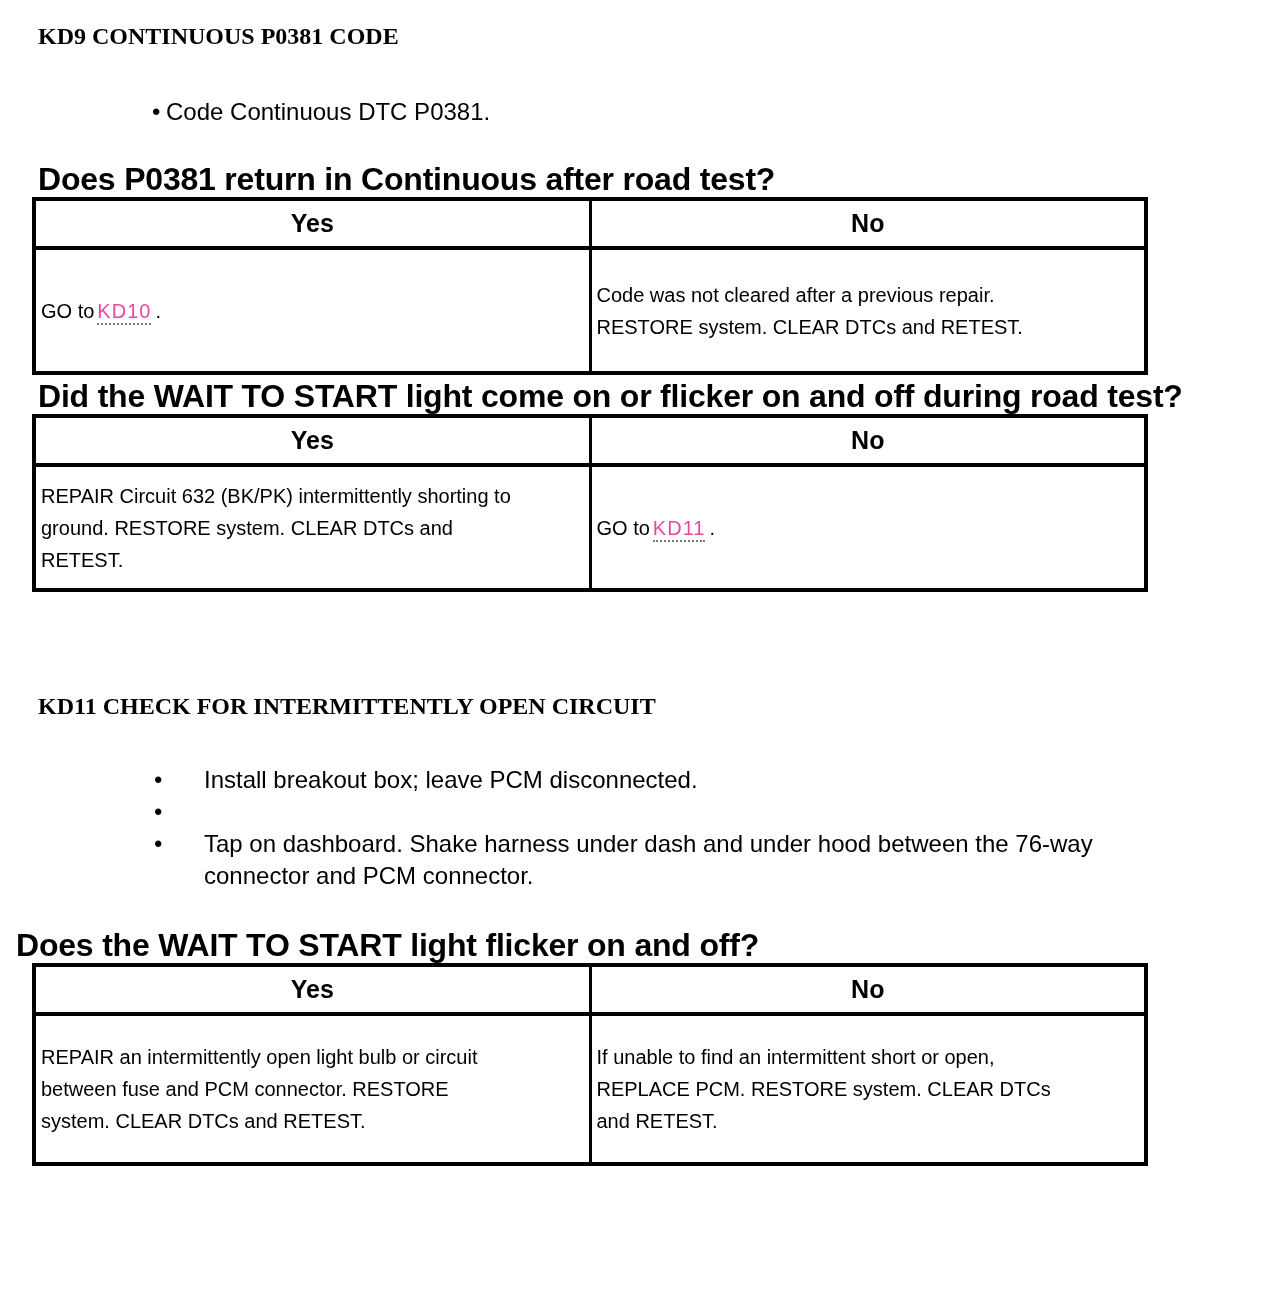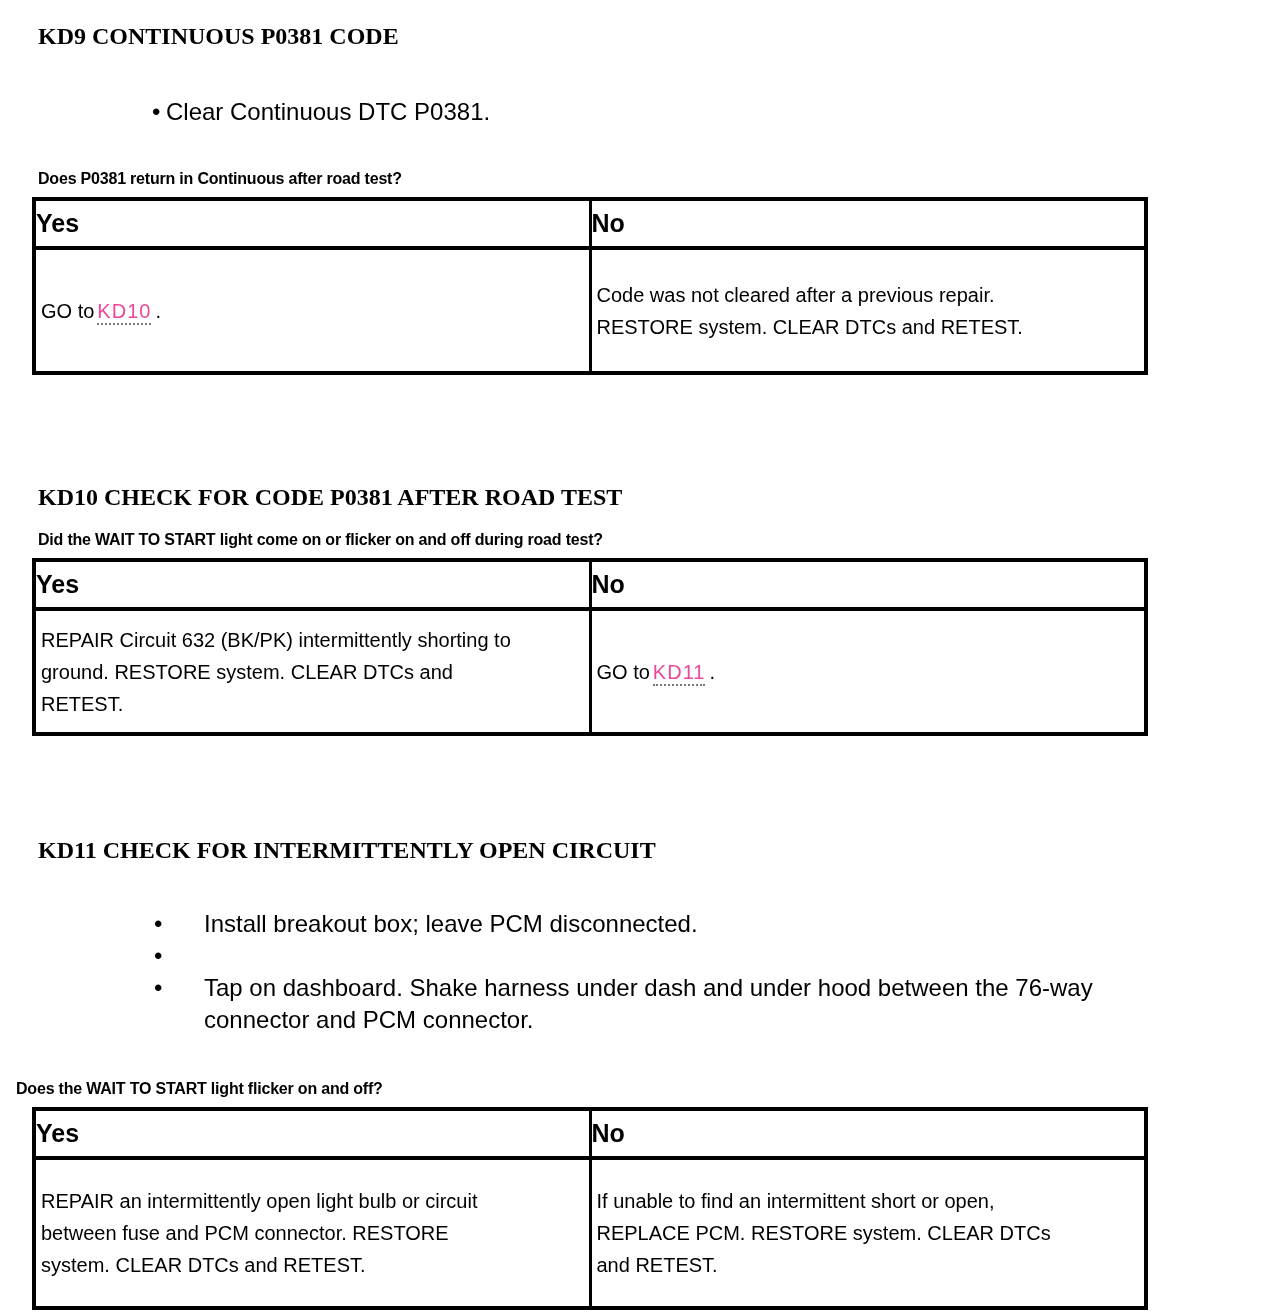--- a/index.html
+++ b/index.html
@@ -35,21 +35,21 @@
   .indent-a { margin-left: 152px; }
   .indent-a .bullet-text { margin-left: 1px; }
   .indent-b { margin-left: 154px; }
   .indent-b .bullet-text { margin-left: 37px; max-width: 960px; }
   .s-kd9 .bullet-row { margin-top: 38px; }
   .s-kd11 .bullets { margin-top: 36px; }
 
   
   .question {
     font-weight: 700;
-    font-size: 16px;
+    font-size: 32px;
     line-height: 30px;
     margin: 0 0 3px 38px;
     letter-spacing: -0.2px;
   }
   .s-kd9 .question { margin-top: 36px; }
   .s-kd10 .question { margin-top: 6px; }
   .s-kd11 .question { margin-top: 38px; margin-left: 16px; }
 
   
   table.decision-table {
@@ -60,21 +60,21 @@
     border: 4px solid #000000;
   }
   table.decision-table th,
   table.decision-table td {
     border: 3px solid #000000;
     width: 50%;
   }
   table.decision-table th {
     font-size: 25px;
     font-weight: 700;
-    text-align: left;
+    text-align: center;
     height: 45px;
     border-bottom: 4px solid #000000;
     padding: 0;
   }
   table.decision-table td {
     vertical-align: middle;
     font-size: 20px;
     line-height: 32px;
     padding: 4px 8px 4px 5px;
   }
@@ -96,21 +96,21 @@
 </head>
 <body>
 
 <div class="page">
 
   <section class="s-kd9">
     <h1 class="heading">KD9 CONTINUOUS P0381 CODE</h1>
 
     <div class="bullet-row indent-a">
       <span class="bullet-dot">•</span>
-      <span class="bullet-text">Clear Continuous DTC P0381.</span>
+      <span class="bullet-text">Code Continuous DTC P0381.</span>
     </div>
 
     <div class="question">Does P0381 return in Continuous after road test?</div>
 
     <table class="decision-table t-a">
       <tbody>
           <tr>
         <th>Yes</th>
         <th>No</th>
       </tr>
@@ -122,21 +122,20 @@
         </td>
         <td>
           <div class="cell-text">Code was not cleared after a previous repair. RESTORE system. CLEAR DTCs and RETEST.</div>
         </td>
       </tr>
     </tbody>
       </table>
   </section>
 
   <section class="s-kd10">
-    <h1 class="heading">KD10 CHECK FOR CODE P0381 AFTER ROAD TEST</h1>
 
     <div class="question">Did the WAIT TO START light come on or flicker on and off during road test?</div>
 
     <table class="decision-table t-b">
       <tbody>
           <tr>
         <th>Yes</th>
         <th>No</th>
       </tr>
       <tr>

